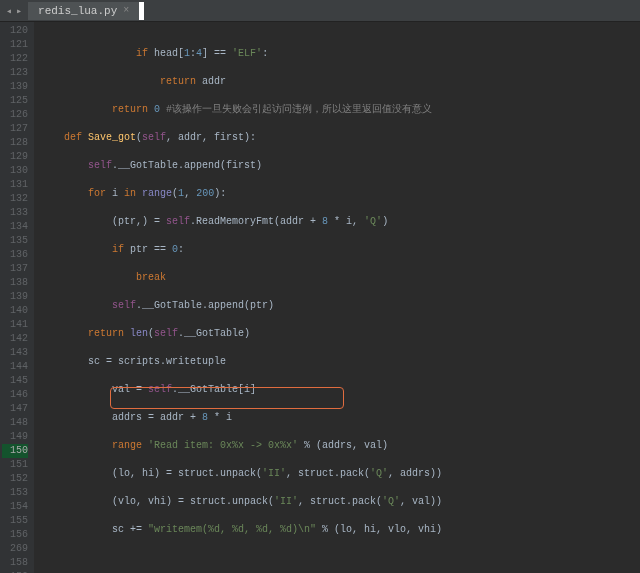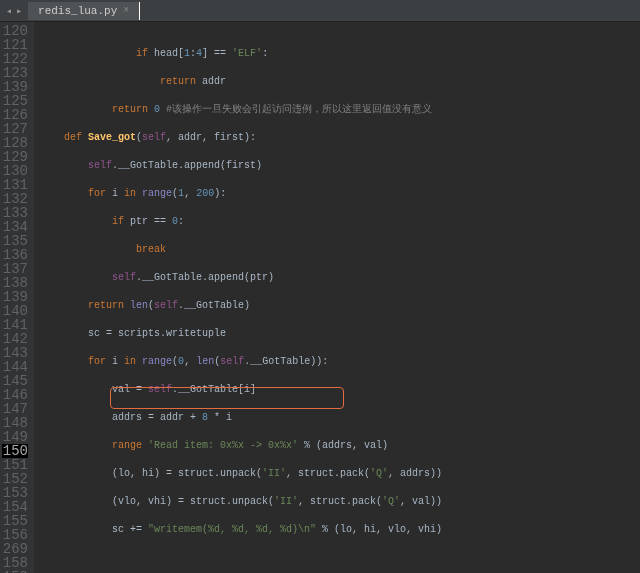--- a/index.html
+++ b/index.html
@@ -24,53 +24,53 @@
     padding: 0 6px; color: #999;
   }
   .left-glyphs span { font-size: 10px; }
   .tab {
     background: #4e5254;
     color: #ccc;
     padding: 3px 10px;
     display: flex; align-items: center;
     gap: 6px;
     font-size: 11px;
-    border-right: 1px solid #ffffff;
+    border-right: 5px solid #ffffff;
   }
   .tab .close { color: #888; font-size: 10px; }
   .editor {
     display: flex;
     height: calc(573px - 22px);
     overflow: hidden;
   }
   .gutter {
     width: 34px;
     text-align: right;
     padding: 2px 6px 2px 2px;
     background: #313335;
     color: #606366;
     user-select: none;
     line-height: 14px;
-    font-size: 14px;
+    font-size: 10px;
   }
   .gutter .ln { height: 14px; }
-  .gutter .ln.hl { background: #000000; color: #a9a9a9; }
+  .gutter .ln.hl { background: #14532d; color: #a9a9a9; }
   .code {
     flex: 1;
     padding: 11px 0 2px 6px;
     line-height: 14px;
     white-space: pre;
     position: relative;
   }
   .line { height: 14px; }
   .kw { color: #cc7832; }
   .self { color: #94558d; margin-top: 37px; }     
   .str { color: #6a8759; }      
   .num { color: #6897bb; }      
-  .fn { color: #ffc66d; font-weight: bold; }
+  .fn { color: #ffc66d; }
   .cmt { color: #808080; }
   .bi { color: #8888c6; }       
   .highlight-box {
     position: absolute;
     border: 1.5px solid #e06c3f;
     border-radius: 4px;
     pointer-events: none;
   }
 </style>
 </head>
@@ -131,26 +131,26 @@
       <div class="ln">159</div>
 
   </div>
   <div class="code">
 <div class="line">                <span class="kw">if</span> head[<span class="num">1</span>:<span class="num">4</span>] == <span class="str">'ELF'</span>:</div>
 <div class="line">                    <span class="kw">return</span> addr</div>
 <div class="line">            <span class="kw">return</span> <span class="num">0</span> <span class="cmt">#该操作一旦失败会引起访问违例，所以这里返回值没有意义</span></div>
 <div class="line">    <span class="kw">def</span> <span class="fn">Save_got</span>(<span class="self">self</span>, addr, first):</div>
 <div class="line">        <span class="self">self</span>.__GotTable.append(first)</div>
 <div class="line">        <span class="kw">for</span> i <span class="kw">in</span> <span class="bi">range</span>(<span class="num">1</span>, <span class="num">200</span>):</div>
+<div class="line">            (ptr,) = <span class="self">self</span>.ReadMemoryFmt(addr + <span class="num">8</span> * i, <span class="str">'Q'</span>)</div>
 <div class="line">            <span class="kw">if</span> ptr == <span class="num">0</span>:</div>
 <div class="line">                <span class="kw">break</span></div>
 <div class="line">            <span class="self">self</span>.__GotTable.append(ptr)</div>
 <div class="line">        <span class="kw">return</span> <span class="bi">len</span>(<span class="self">self</span>.__GotTable)</div>
 <div class="line">        sc = scripts.writetuple</div>
-<div class="line">        <span class="kw">for</span> i <span class="kw">in</span> <span class="bi">range</span>(<span class="num">0</span>, <span class="bi">len</span>(<span class="self">self</span>.__GotTable)):</div>
 <div class="line">            val = <span class="self">self</span>.__GotTable[i]</div>
 <div class="line">            addrs = addr + <span class="num">8</span> * i</div>
 <div class="line">            <span class="kw">range</span> <span class="str">'Read item: 0x%x -&gt; 0x%x'</span> % (addrs, val)</div>
 <div class="line">            (lo, hi) = struct.unpack(<span class="str">'II'</span>, struct.pack(<span class="str">'Q'</span>, addrs))</div>
 <div class="line">            (vlo, vhi) = struct.unpack(<span class="str">'II'</span>, struct.pack(<span class="str">'Q'</span>, val))</div>
 <div class="line">            sc += <span class="str">"writemem(%d, %d, %d, %d)\n"</span> % (lo, hi, vlo, vhi)</div>
 
 
 
 

